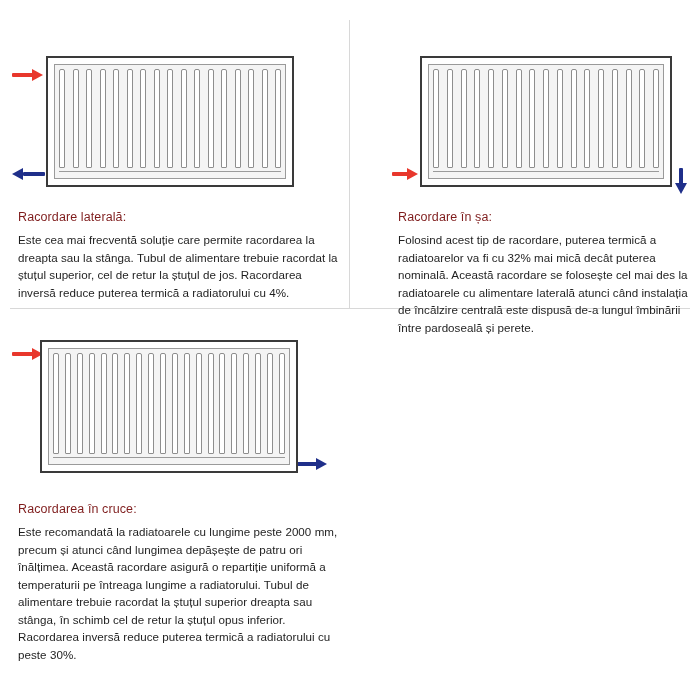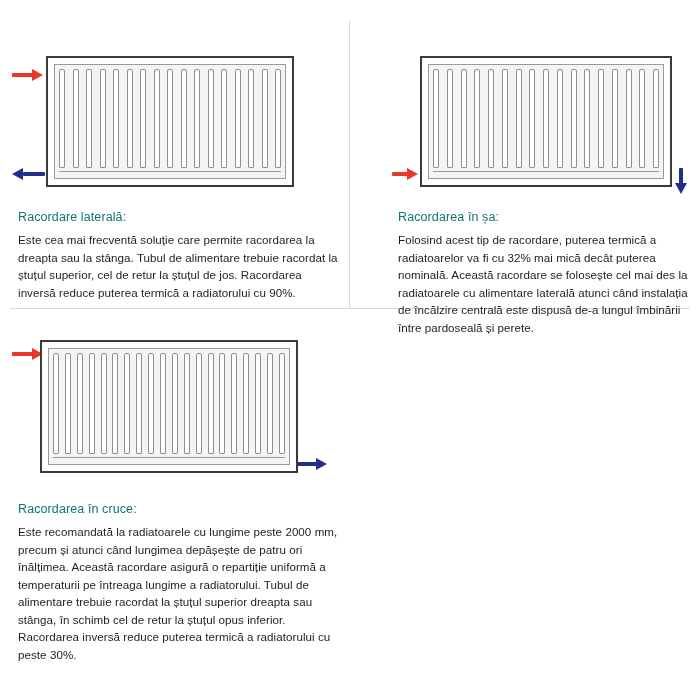--- a/index.html
+++ b/index.html
@@ -89,21 +89,21 @@
     border-radius: 1px;
   }
   .arrow-head {
     position: absolute;
     width: 0; height: 0;
   }
 
   
   .caption-title {
     font-size: 12.5px;
-    color: #0f766e;
+    color: #7f1d1d;
     margin: 0 0 7px 0;
     letter-spacing: .1px;
   }
   .caption-body {
     font-size: 11.6px;
     line-height: 17.5px;
     color: #1e1e1e;
     margin: 0;
     letter-spacing: .05px;
   }
@@ -154,21 +154,21 @@
               <div class="fin"></div>
             <div class="fin"></div>
           </div>
           <div class="base-line"></div>
         </div>
       </div>
     </div>
 
     <div class="cap-tl">
       <p class="caption-title">Racordare laterală:</p>
-      <p class="caption-body">Este cea mai frecventă soluție care permite racordarea la dreapta sau la stânga. Tubul de alimentare trebuie racordat la ștuțul superior, cel de retur la ștuțul de jos. Racordarea inversă reduce puterea termică a radiatorului cu 90%.</p>
+      <p class="caption-body">Este cea mai frecventă soluție care permite racordarea la dreapta sau la stânga. Tubul de alimentare trebuie racordat la ștuțul superior, cel de retur la ștuțul de jos. Racordarea inversă reduce puterea termică a radiatorului cu 4%.</p>
     </div>
   </div>
 
   <div class="panel panel-tr">
 
     <div class="figure">
 
       <div style="position:absolute;left:32px;top:150px;">
         <div class="arrow-shaft" style="left:0;top:4px;width:17px;background:#e8372c;"></div>
         <div class="arrow-head" style="left:15px;top:0;border-top:6px solid transparent;border-bottom:6px solid transparent;border-left:11px solid #e8372c;"></div>
@@ -199,21 +199,21 @@
               <div class="fin"></div>
               <div class="fin"></div>
             <div class="fin"></div>
           </div>
           <div class="base-line"></div>
         </div>
       </div>
     </div>
 
     <div class="cap-tr">
-      <p class="caption-title">Racordarea în șa:</p>
+      <p class="caption-title">Racordare în șa:</p>
       <p class="caption-body">Folosind acest tip de racordare, puterea termică a radiatoarelor va fi cu 32% mai mică decât puterea nominală. Această racordare se folosește cel mai des la radiatoarele cu alimentare laterală atunci când instalația de încălzire centrală este dispusă de-a lungul îmbinării între pardoseală și perete.</p>
     </div>
   </div>
 
   <div class="panel panel-bl">
 
     <div class="figure">
 
       <div style="position:absolute;left:4px;top:28px;">
         <div class="arrow-shaft" style="left:0;top:4px;width:22px;background:#e8372c;"></div>

